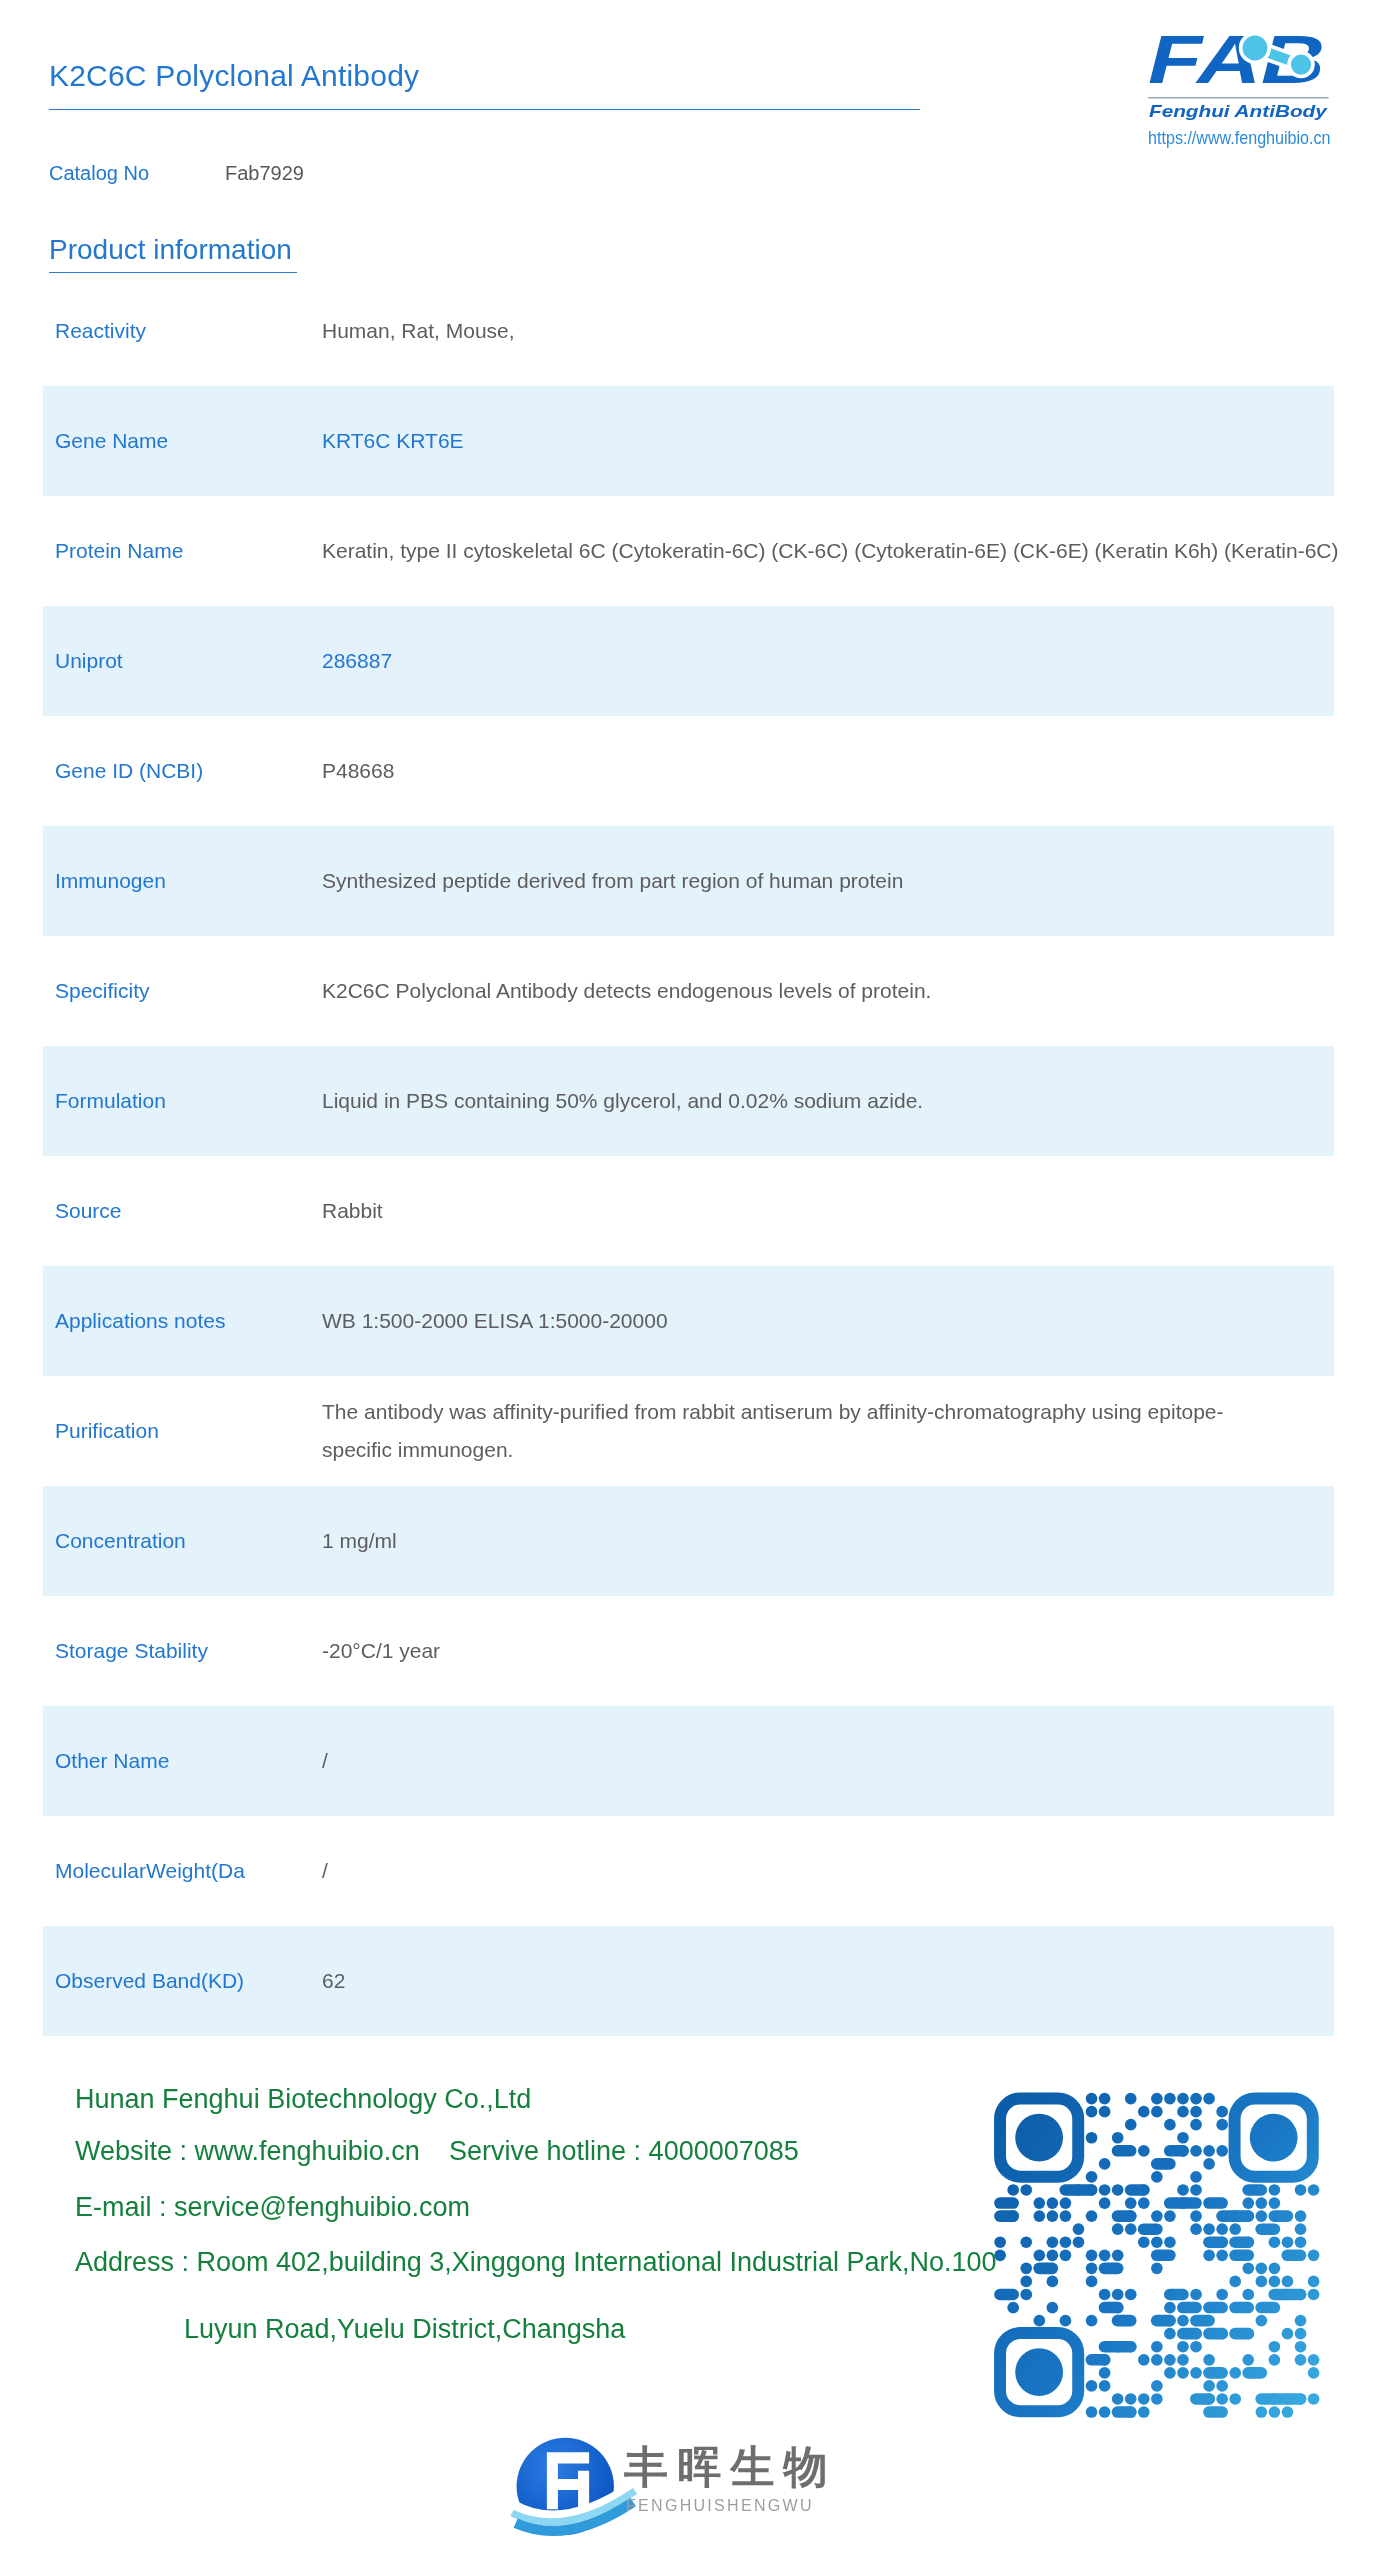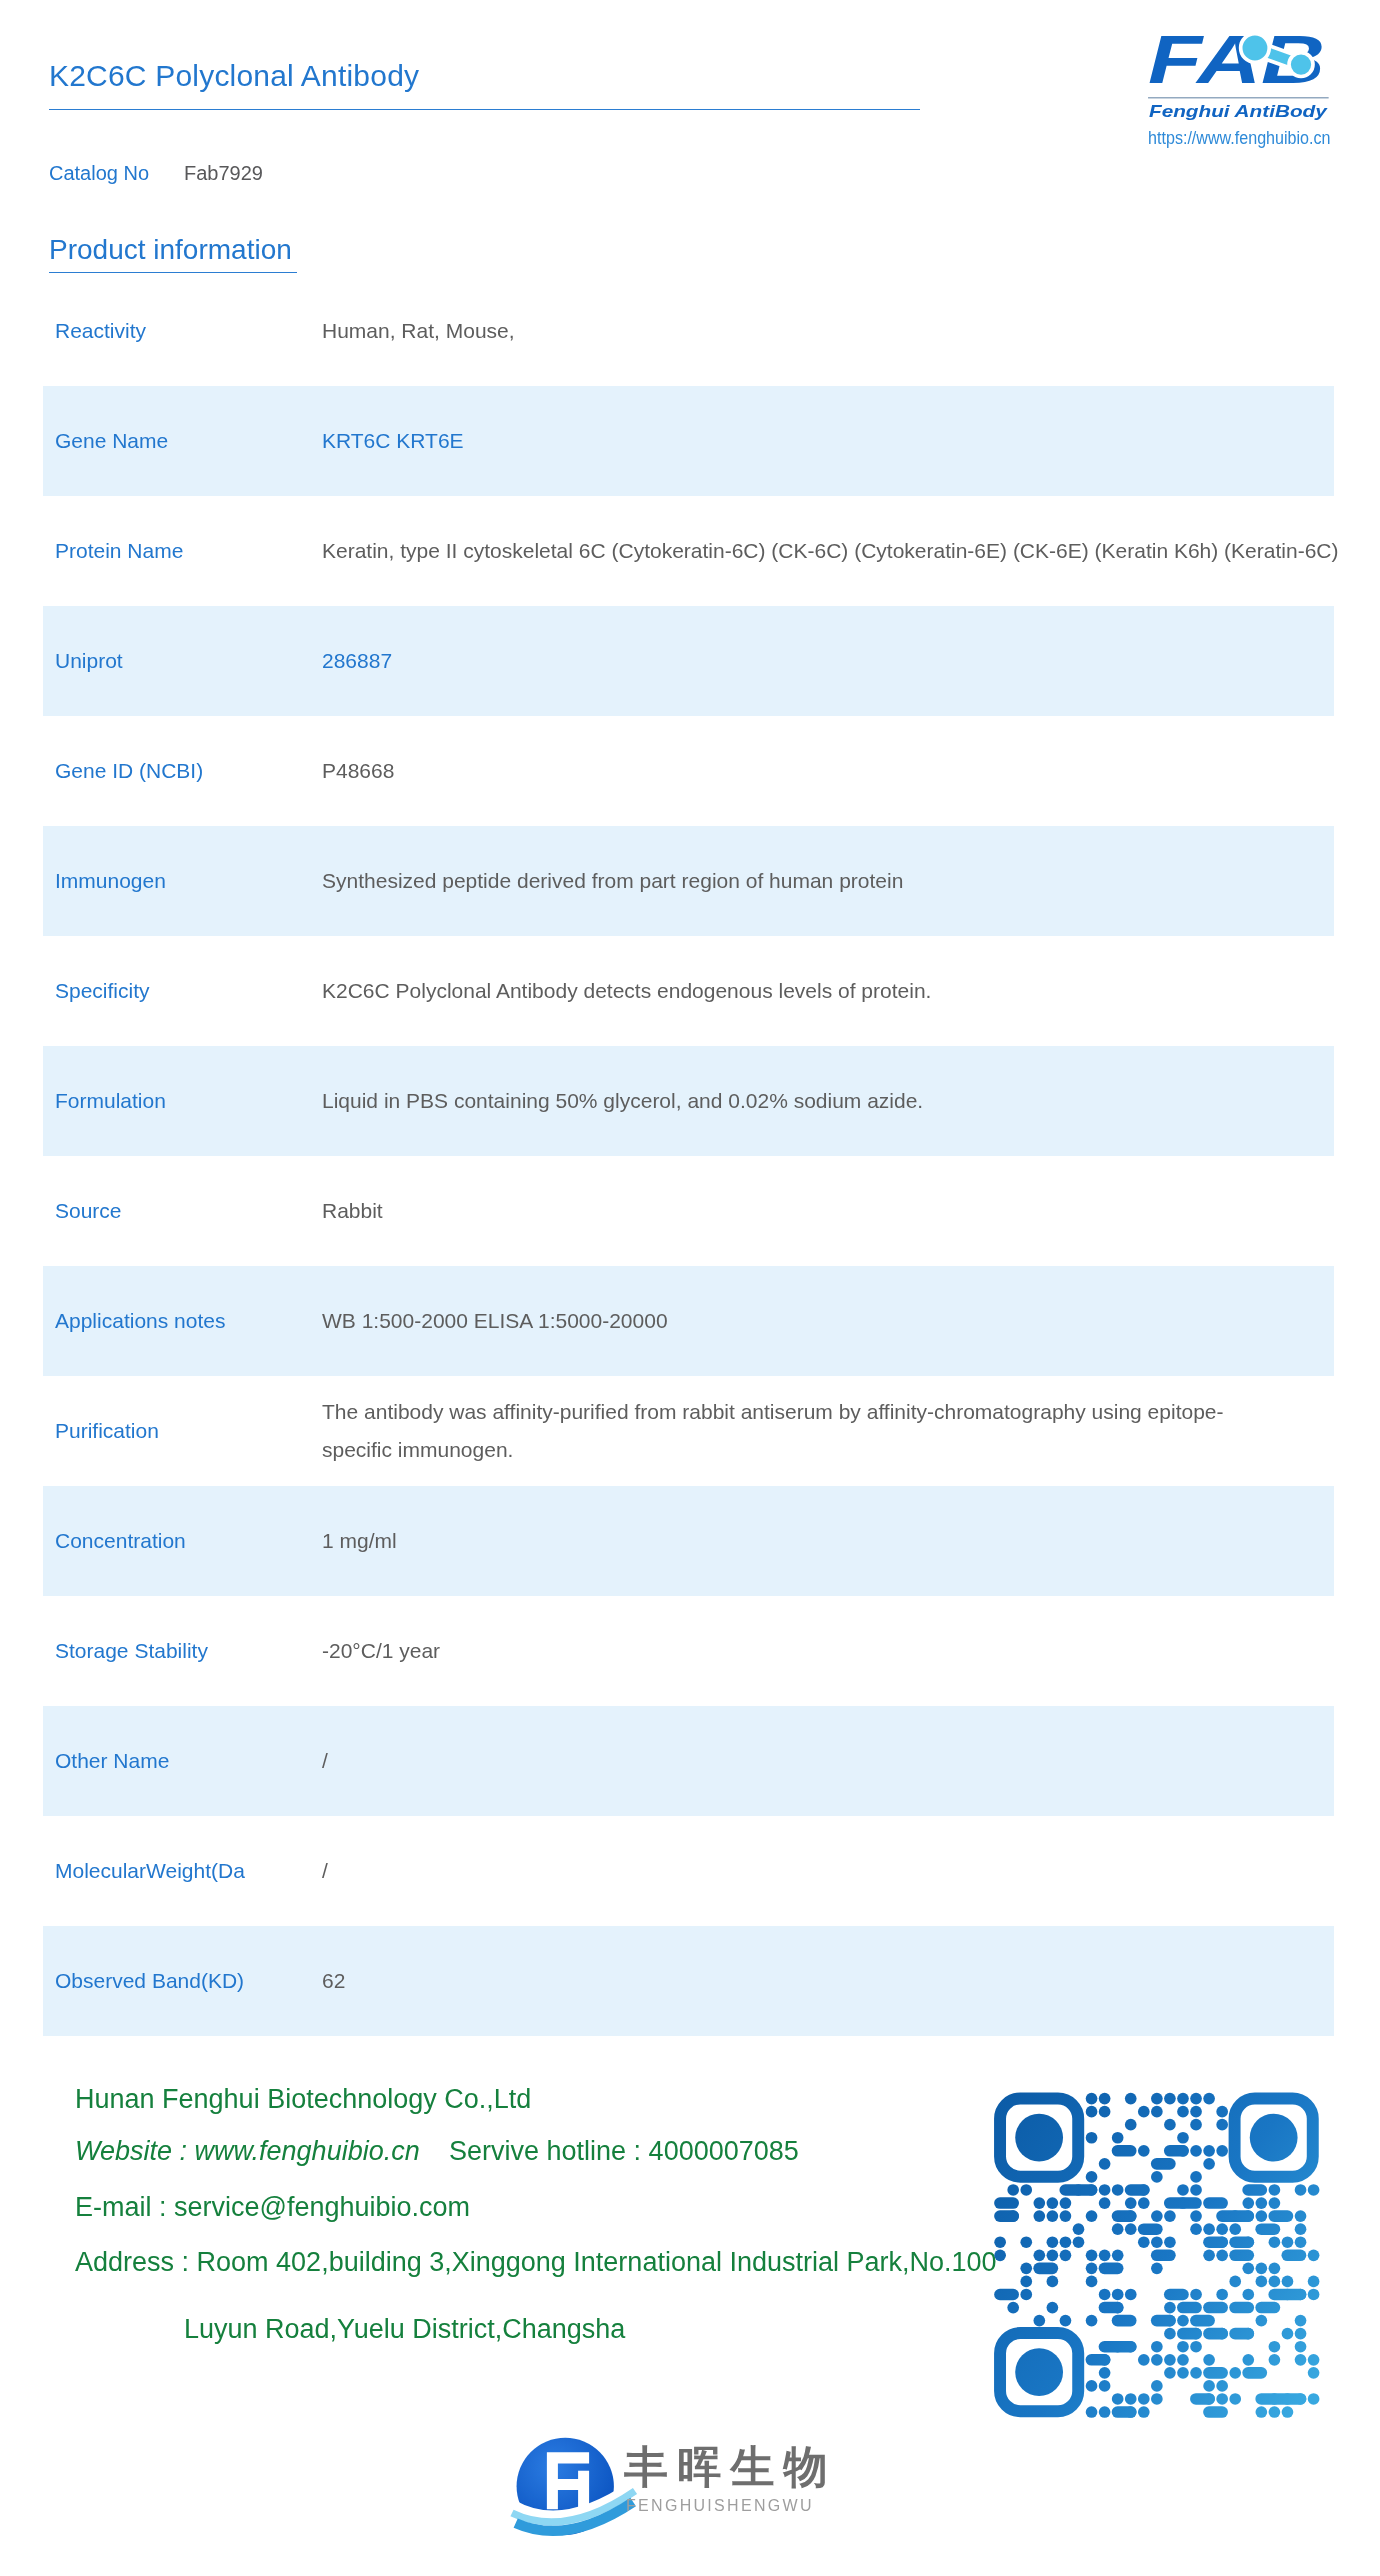--- a/index.html
+++ b/index.html
@@ -7,21 +7,21 @@
         font-family:"Liberation Sans","DejaVu Sans",sans-serif;}
   svg{overflow:visible;}
 
   
   .title-block{position:absolute;left:49px;top:59px;width:871px;
                border-bottom:1.8px solid #2b7dd2;padding-bottom:16px;}
   .doc-title{margin:0;font-size:30px;font-weight:400;color:#2277ce;letter-spacing:0.2px;}
 
   .catalog-line{position:absolute;left:49px;top:162px;font-size:20px;}
   .catalog-label{display:inline-block;width:135px;color:#2277ce;}
-  .catalog-value{color:#58585a;}
+  .catalog-value{color:#58585a;margin-left:41px;}
 
   .section-heading{position:absolute;left:49px;top:234px;display:inline-block;
                    font-size:28px;color:#2277ce;border-bottom:1.8px solid #2b7dd2;
                    padding:0 5.5px 5.5px 0;}
 
   
   .product-table{position:absolute;left:43px;top:276px;width:1291px;}
   .t-row{position:relative;height:110px;}
   .t-row:nth-child(even){background:#e4f2fc;}
   .t-label{position:absolute;left:12px;top:50%;transform:translateY(-50%);
@@ -132,21 +132,21 @@
         <span class="t-label">MolecularWeight(Da</span>
         <span class="t-value">/</span>
       </div>
       <div class="t-row">
         <span class="t-label">Observed Band(KD)</span>
         <span class="t-value">62</span>
       </div>
     </div>
 
   <span class="ftext" style="left:75px;top:2084px;">Hunan Fenghui Biotechnology Co.,Ltd</span>
-  <span class="ftext" style="left:75px;top:2136px;font-style:italic;"><span>Website : </span><span>www.fenghuibio.cn</span></span>
+  <span class="ftext" style="left:75px;top:2136px;"><span>Website : </span><span>www.fenghuibio.cn</span></span>
   <span class="ftext" style="left:449px;top:2136px;"><span>Servive hotline : </span><span>4000007085</span></span>
   <span class="ftext" style="left:75px;top:2192px;"><span>E-mail : </span><span>service@fenghuibio.com</span></span>
   <span class="ftext" style="left:75px;top:2247px;"><span>Address : </span><span>Room 402,building 3,Xinggong International Industrial Park,No.100</span></span>
   <span class="ftext" style="left:184px;top:2314px;">Luyun Road,Yuelu District,Changsha</span>
 
   <div style="position:absolute;left:989px;top:2090px;">
     <svg width="344" height="326" viewBox="0 0 374 354">
       <defs>
         <linearGradient id="qgrad" x1="0" y1="0" x2="374" y2="300" gradientUnits="userSpaceOnUse">
           <stop offset="0" stop-color="#0B5AA5"></stop>

